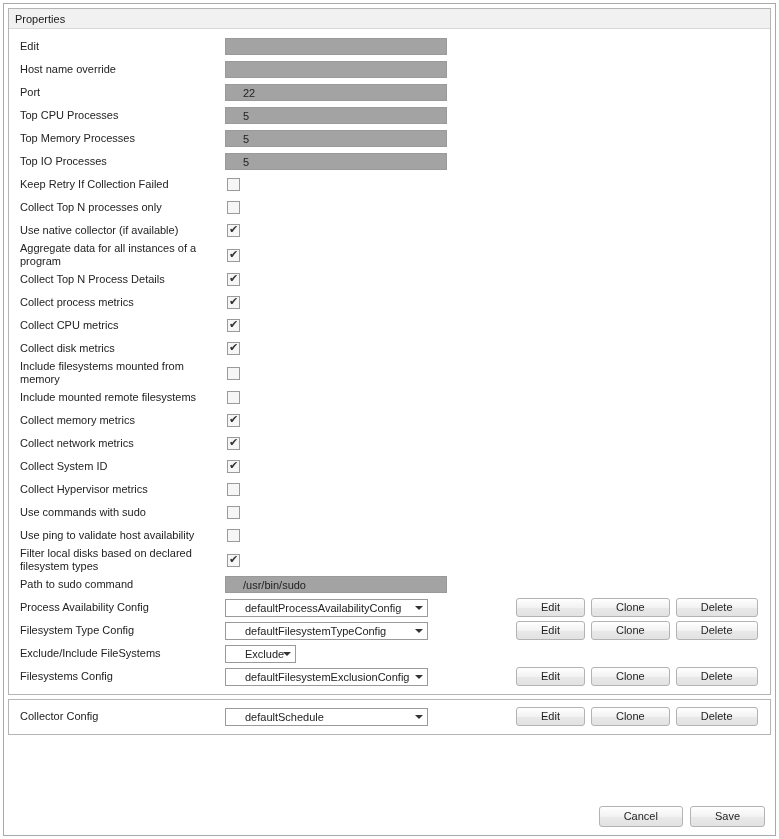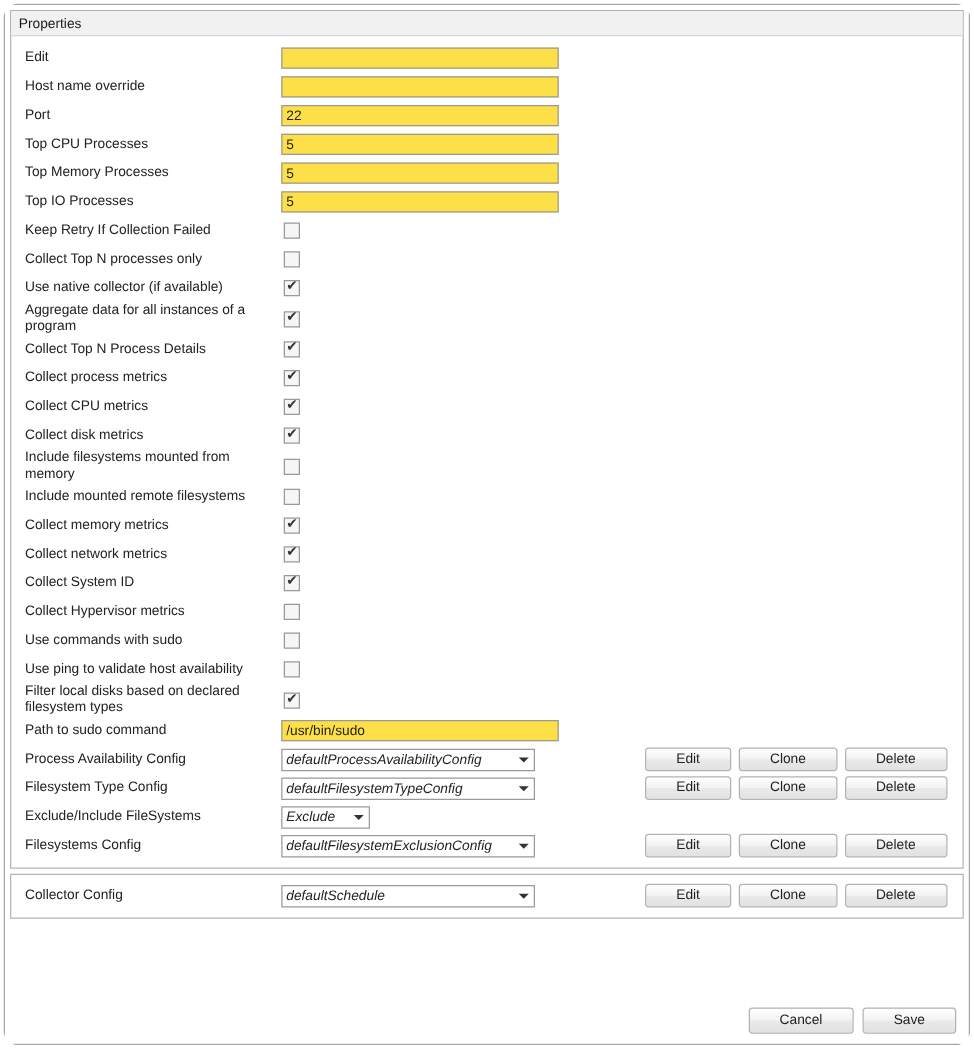--- a/index.html
+++ b/index.html
@@ -12,21 +12,20 @@
     font-size: 11px;
     color: #222222;
   }
   #app {
     position: relative;
     width: 779px;
     height: 839px;
     background: #ffffff;
     box-sizing: border-box;
     overflow: hidden;
-    border-radius: 23px;
   }
   .outer-frame {
     position: absolute;
     left: 3px;
     top: 3px;
     width: 773px;
     height: 833px;
     border: 1px solid #a9a9a9;
     background: #ffffff;
     box-sizing: border-box;
@@ -65,25 +64,25 @@
   }
   .field {
     flex: 0 0 auto;
     display: flex;
     align-items: center;
   }
   input.text {
     width: 222px;
     height: 17px;
     border: 1px solid #9a9a9a;
-    background: #fde047;
+    background: #a3a3a3;
     font-family: "Liberation Sans", sans-serif;
     font-size: 11px;
     color: #222222;
-    padding: 0 3px;
+    padding: 0 17px;
     box-sizing: border-box;
     outline: none;
   }
   .checkbox {
     width: 13px;
     height: 13px;
     border: 1px solid #9a9a9a;
     background: #f6f6f6;
     box-sizing: border-box;
     position: relative;
@@ -101,22 +100,21 @@
   .select {
     position: relative;
     height: 18px;
     border: 1px solid #9a9a9a;
     background: #ffffff;
     box-sizing: border-box;
     display: flex;
     align-items: center;
     font-size: 11px;
     color: #222222;
-    padding: 0 18px 0 3px;
-    font-style: italic;
+    padding: 0 18px 0 19px;
   }
   .select.wide { width: 203px; }
   .select.narrow { width: 71px; }
   .select .arrow {
     position: absolute;
     right: 4px;
     top: 50%;
     margin-top: -2px;
     width: 0;
     height: 0;

